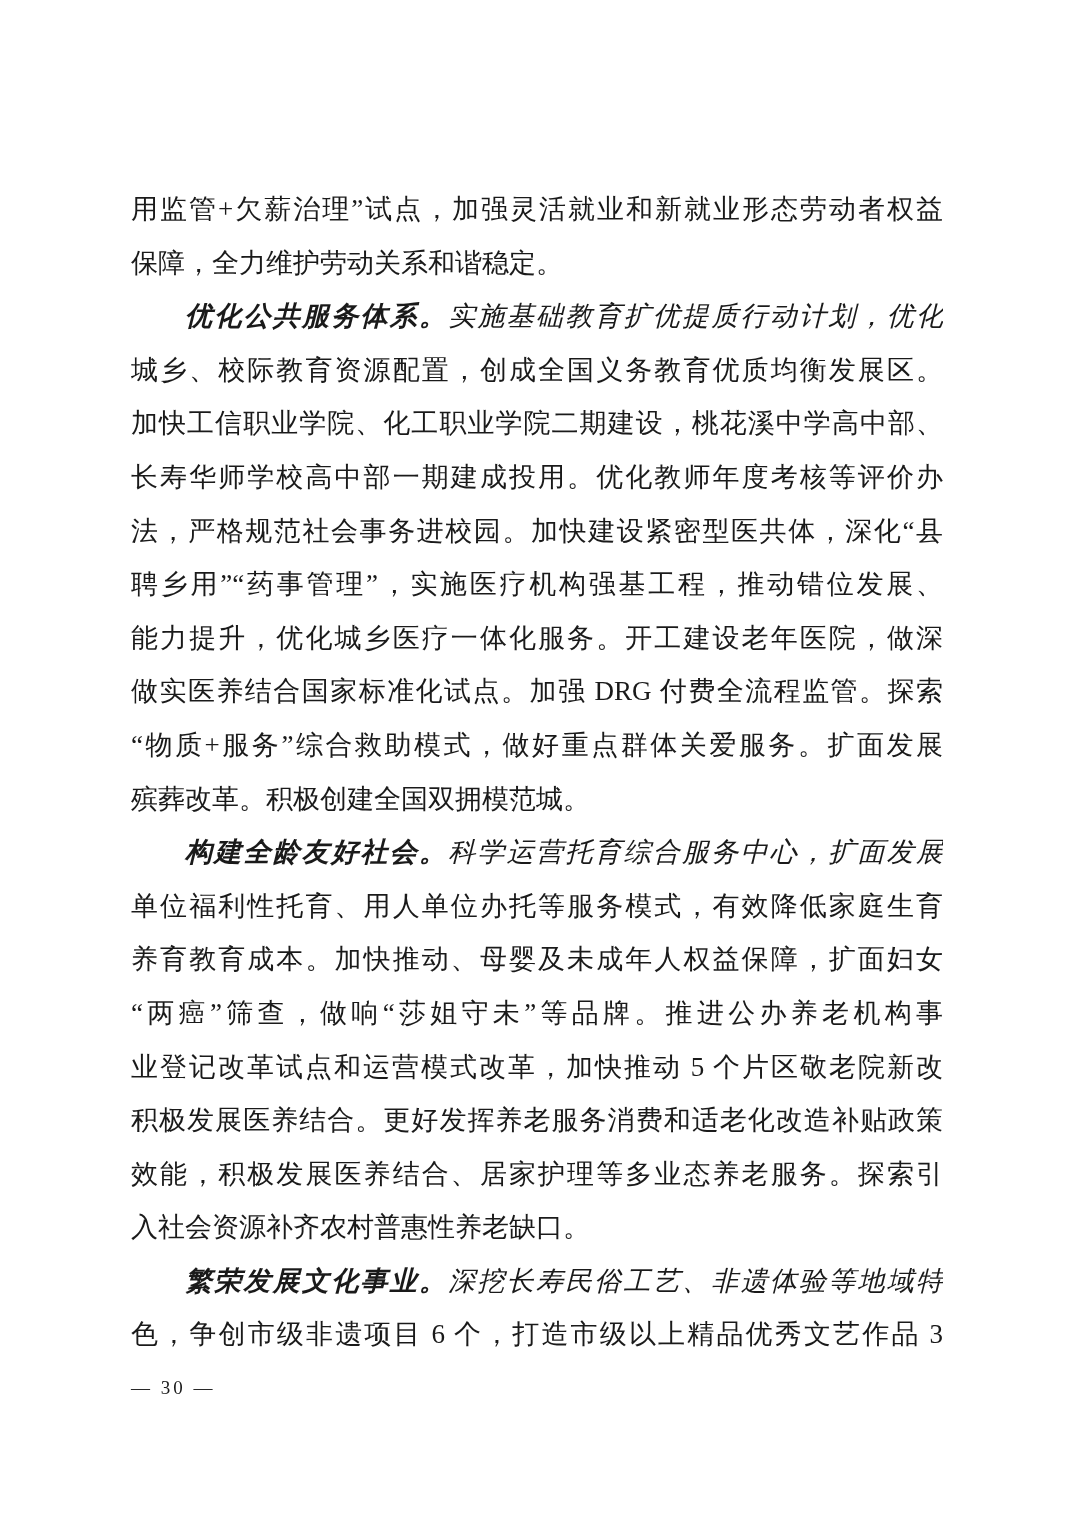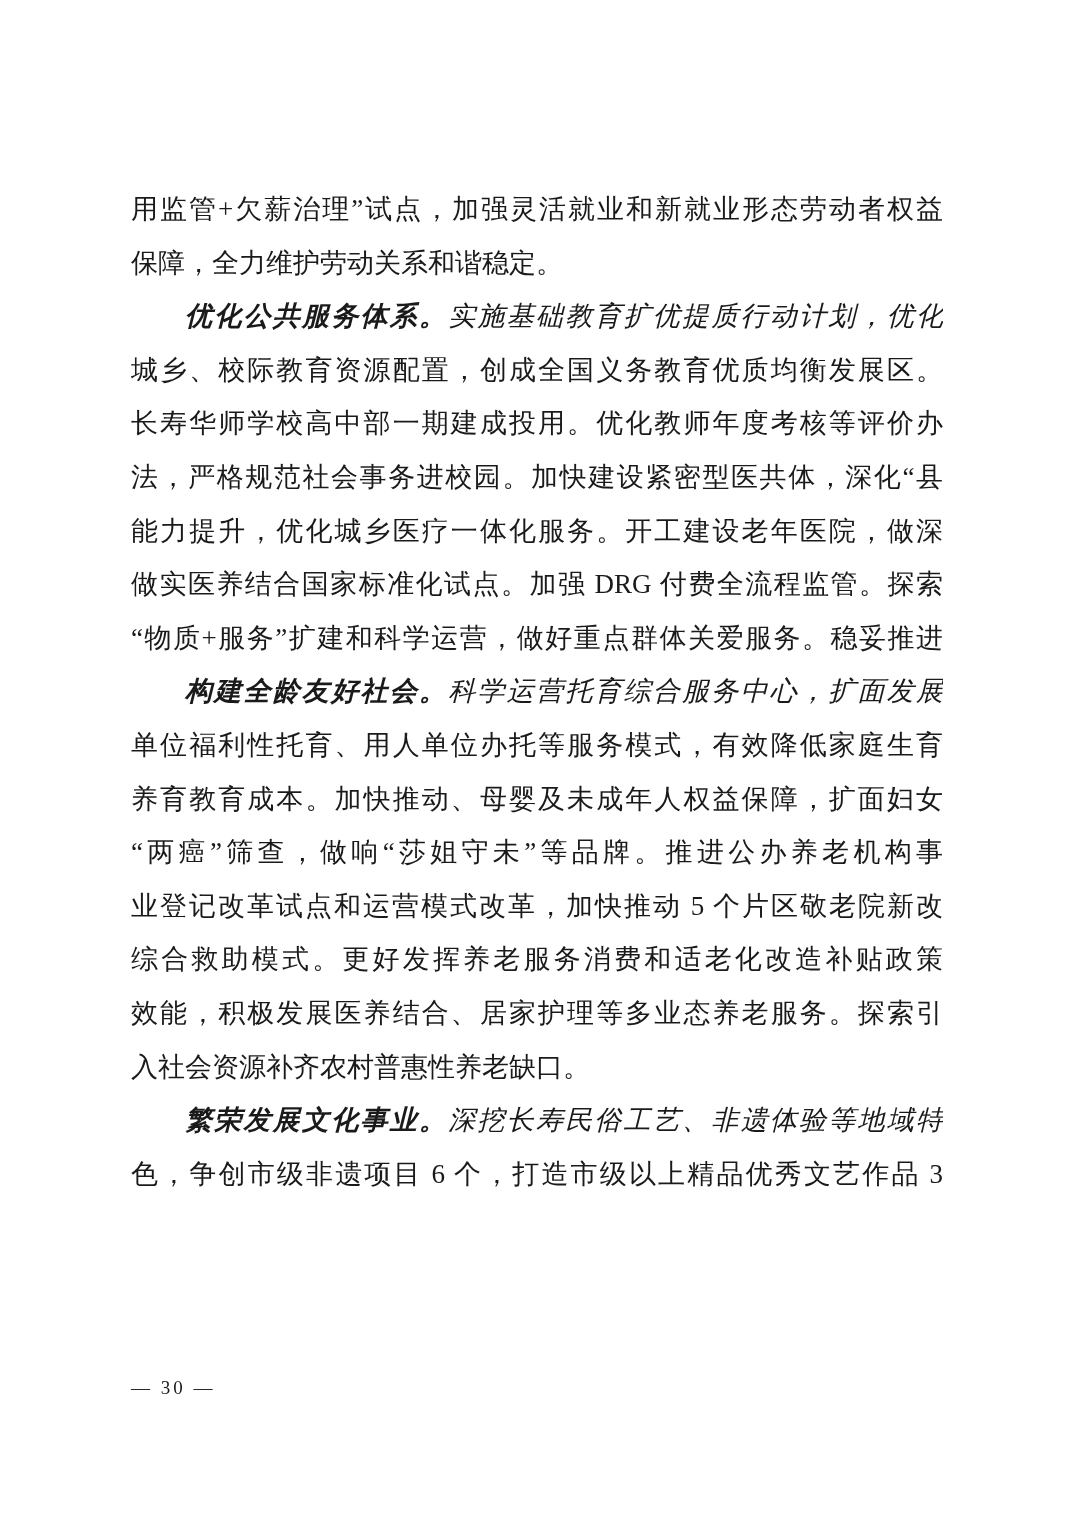--- a/index.html
+++ b/index.html
@@ -53,31 +53,34 @@
 </style>
 </head>
 <body>
 
 <div class="page">
   <div class="text-block">
       <div class="line">用监管+欠薪治理”试点，加强灵活就业和新就业形态劳动者权益</div>
       <div class="line no-justify">保障，全力维护劳动关系和谐稳定。</div>
       <div class="line indent"><span class="lead">优化公共服务体系。</span>实施基础教育扩优提质行动计划，优化</div>
       <div class="line">城乡、校际教育资源配置，创成全国义务教育优质均衡发展区。</div>
+      <div class="line">加快工信职业学院、化工职业学院二期建设，桃花溪中学高中部、</div>
       <div class="line">长寿华师学校高中部一期建成投用。优化教师年度考核等评价办</div>
       <div class="line">法，严格规范社会事务进校园。加快建设紧密型医共体，深化“县</div>
+      <div class="line">聘乡用”“药事管理”，实施医疗机构强基工程，推动错位发展、</div>
       <div class="line">能力提升，优化城乡医疗一体化服务。开工建设老年医院，做深</div>
       <div class="line">做实医养结合国家标准化试点。加强 DRG 付费全流程监管。探索</div>
-      <div class="line">“物质+服务”扩建和科学运营，做好重点群体关爱服务。稳妥推进</div>
+      <div class="line">“物质+服务”综合救助模式，做好重点群体关爱服务。扩面发展</div>
+      <div class="line no-justify">殡葬改革。积极创建全国双拥模范城。</div>
       <div class="line indent"><span class="lead">构建全龄友好社会。</span>科学运营托育综合服务中心，扩面发展</div>
       <div class="line">单位福利性托育、用人单位办托等服务模式，有效降低家庭生育</div>
       <div class="line">养育教育成本。加快推动、母婴及未成年人权益保障，扩面妇女</div>
       <div class="line">“两癌”筛查，做响“莎姐守未”等品牌。推进公办养老机构事</div>
       <div class="line">业登记改革试点和运营模式改革，加快推动 5 个片区敬老院新改</div>
-      <div class="line">综合救助模式。更好发挥养老服务消费和适老化改造补贴政策</div>
+      <div class="line">积极发展医养结合。更好发挥养老服务消费和适老化改造补贴政策</div>
       <div class="line">效能，积极发展医养结合、居家护理等多业态养老服务。探索引</div>
       <div class="line no-justify">入社会资源补齐农村普惠性养老缺口。</div>
       <div class="line indent"><span class="lead">繁荣发展文化事业。</span>深挖长寿民俗工艺、非遗体验等地域特</div>
       <div class="line">色，争创市级非遗项目 6 个，打造市级以上精品优秀文艺作品 3</div>
     </div>
   <div class="footer">
     <span>— 30 —</span>
   </div>
 </div>
 

